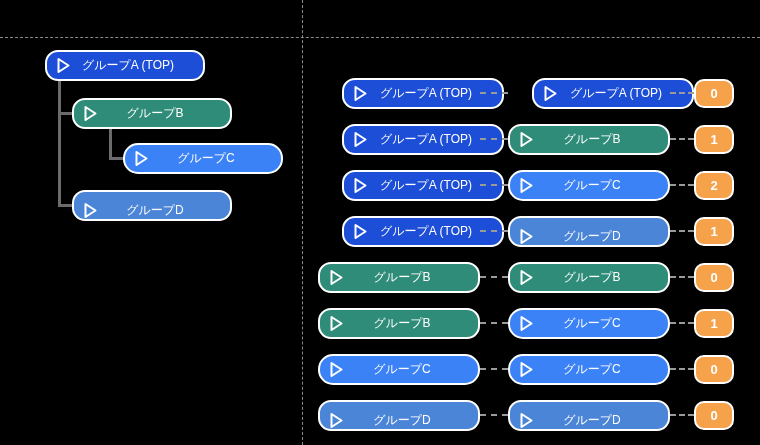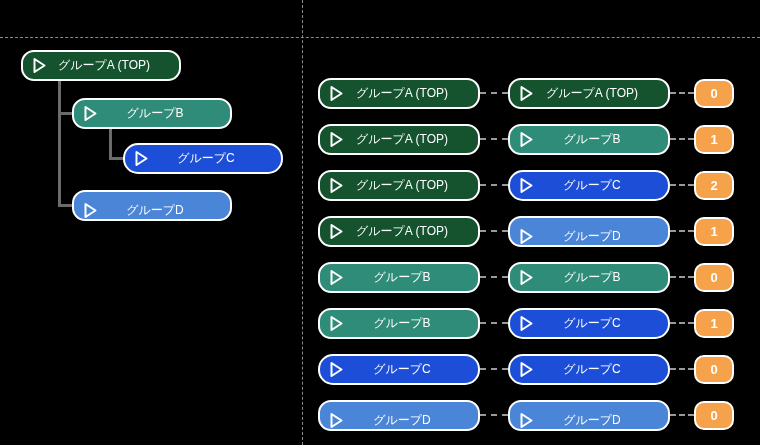--- a/index.html
+++ b/index.html
@@ -12,23 +12,23 @@
   .sep-v{position:absolute;left:302px;top:0;width:0;height:445px;border-left:1px dashed #8a8a8a;}
   
   .node{
     position:absolute;height:31px;width:160px;box-sizing:border-box;
     border:2px solid #fff;border-radius:13px;
     display:flex;align-items:center;padding:0 8px 0 6px;
     color:#fff;font-size:12px;cursor:default;
   }
   .node .tri{flex:0 0 auto;display:flex;align-items:center;margin-left:3px;}
   .node .lbl{flex:1 1 auto;text-align:center;white-space:nowrap;overflow:hidden;padding-right:10px;}
-  .c-green{background:#14532d;}
+  .c-green{background:#1d4ed8;margin-left:24px;}
   .c-teal{background:#2E8C78;}
-  .c-purple{background:#1d4ed8;border-radius:15px;}
+  .c-purple{background:#3b82f6;border-radius:15px;}
   .c-blue{background:#4B85D7;align-items:flex-end;}
   
   .conn{position:absolute;background:#6b6b6b;}
   
   .row{position:absolute;left:318px;width:416px;height:31px;}
   .row .n1{left:0;top:0;width:162px;}
   .row .n2{left:190px;top:0;width:162px;}
   .row .dash1{position:absolute;left:162px;top:14px;width:28px;height:0;border-top:2px dashed #9a9a9a;}
   .row .dash2{position:absolute;left:352px;top:14px;width:24px;height:0;border-top:2px dashed #9a9a9a;}
   .badge{

